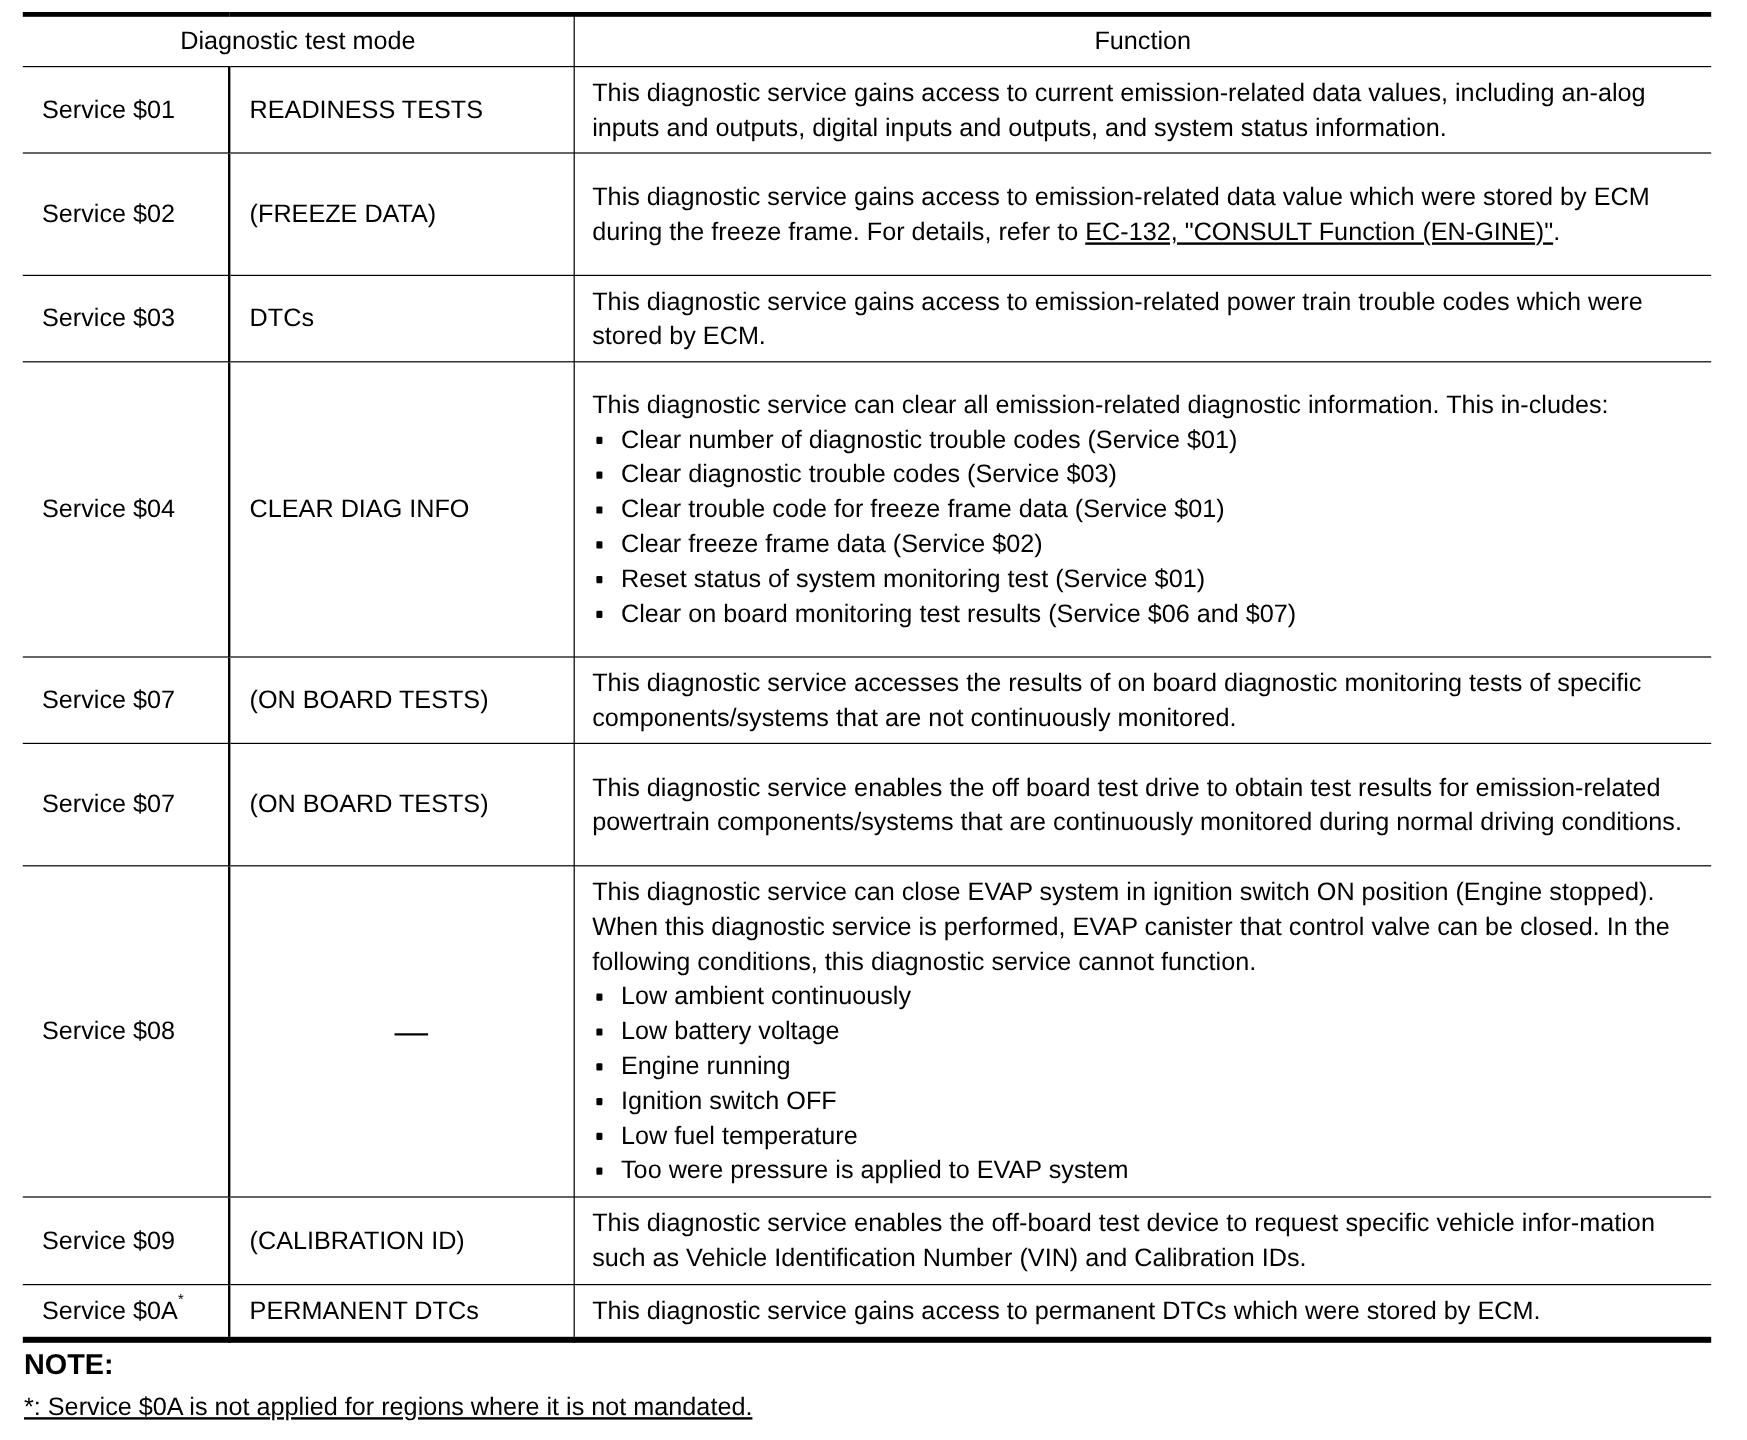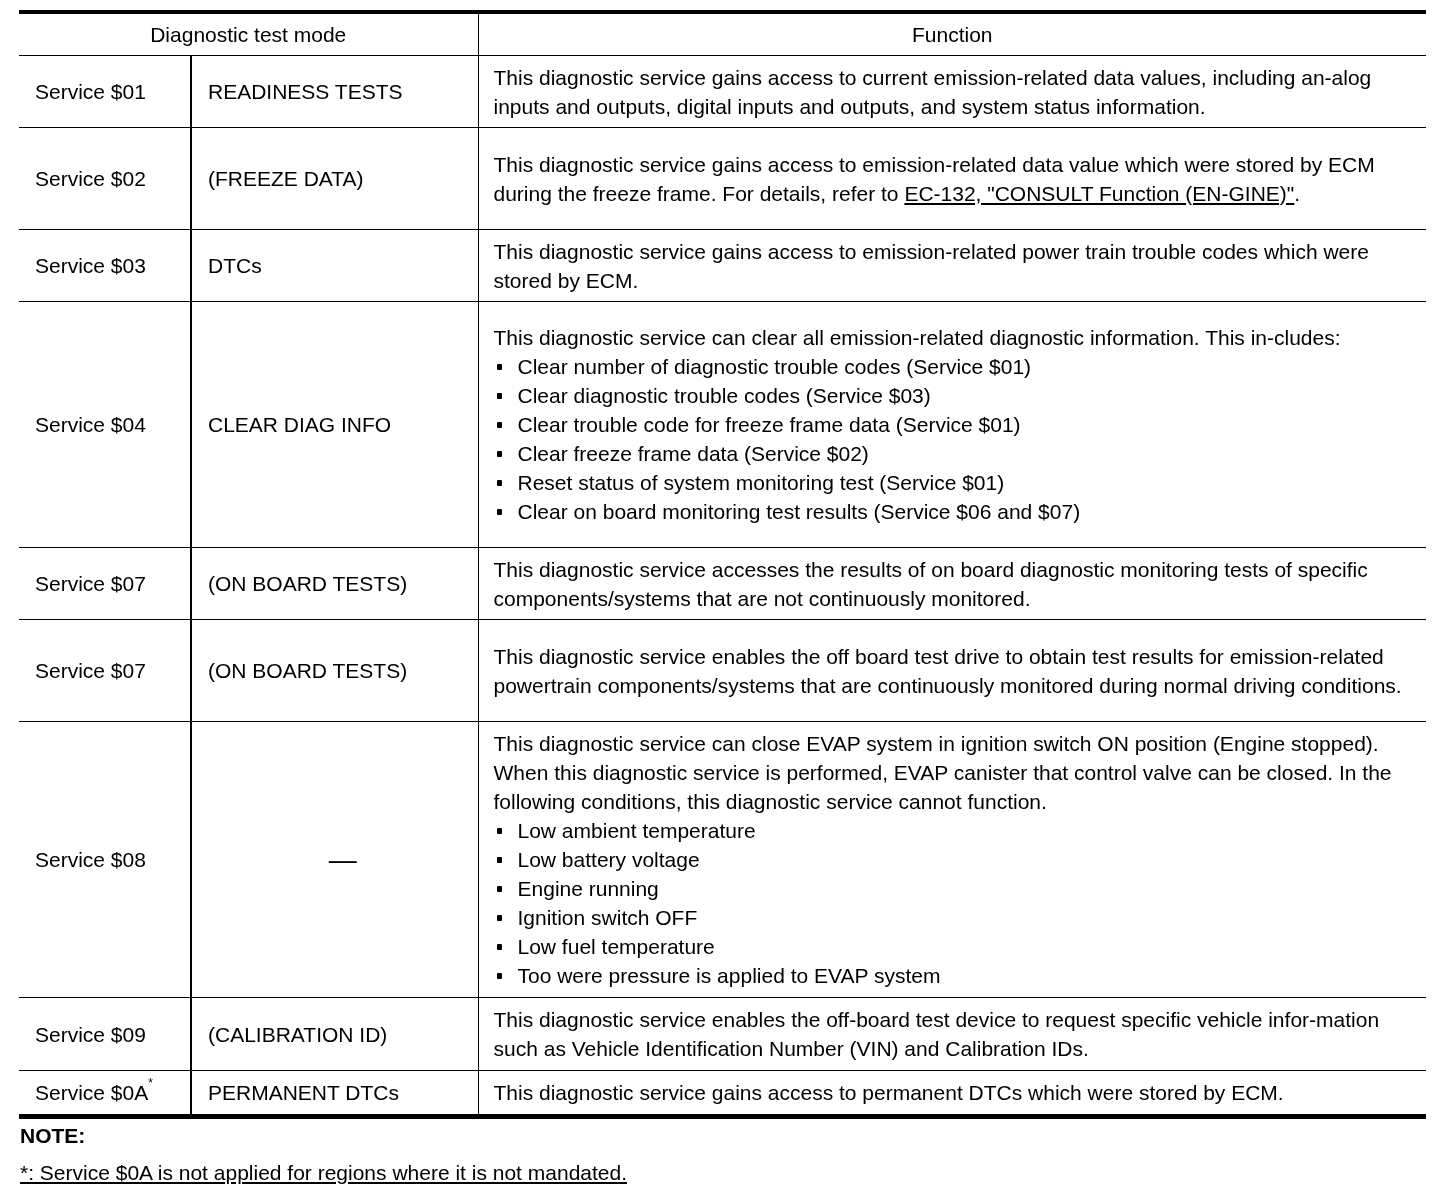--- a/index.html
+++ b/index.html
@@ -28,21 +28,21 @@
   .doc-table td.func { padding: 5px 10px 5px 15px; margin-left: 24px; }
   .doc-table td.dash { text-align: center; font-size: 28px; }
   sup.note-mark { font-size: 12px; vertical-align: top; line-height: 14px; position: relative; top: -2px; }
   .bullets { list-style: none; margin: 0; padding: 0; }
   .bullets li { position: relative; padding-left: 24px; }
   .bullets li::before {
     content: ""; position: absolute; left: 3px; top: 12px;
     width: 5px; height: 6px; background: #000; border-radius: 1px;
   }
   a.xref { color: #000; text-decoration: underline; }
-  .note-title { position: absolute; left: 20px; top: 1124px; font-weight: bold; font-size: 21px; }
+  .note-title { position: absolute; left: 20px; top: 1124px; font-weight: bold; font-size: 24px; }
   .note-text  { position: absolute; left: 20px; top: 1161px; font-size: 21px; text-decoration: underline; }
 </style>
 </head>
 <body>
 
 <table class="doc-table">
   <colgroup>
       <col class="c1">
       <col class="c2">
       <col class="c3">
@@ -100,21 +100,21 @@
       <td class="mode-name">(ON BOARD TESTS)</td>
       <td class="func">This diagnostic service enables the off board test drive to obtain test results for emission-related powertrain components/systems that are continuously monitored during normal driving conditions.</td>
     </tr>
 
     <tr style="height:276px">
       <td class="mode-code">Service $08</td>
       <td class="mode-name dash">—</td>
       <td class="func">
         <div>This diagnostic service can close EVAP system in ignition switch ON position (Engine stopped). When this diagnostic service is performed, EVAP canister that control valve can be closed. In the following conditions, this diagnostic service cannot function.</div>
         <ul class="bullets">
-          <li>Low ambient temperature</li>
+          <li>Low ambient continuously</li>
           <li>Low battery voltage</li>
           <li>Engine running</li>
           <li>Ignition switch OFF</li>
           <li>Low fuel temperature</li>
           <li>Too were pressure is applied to EVAP system</li>
         </ul>
       </td>
     </tr>
 
     <tr style="height:73px">

